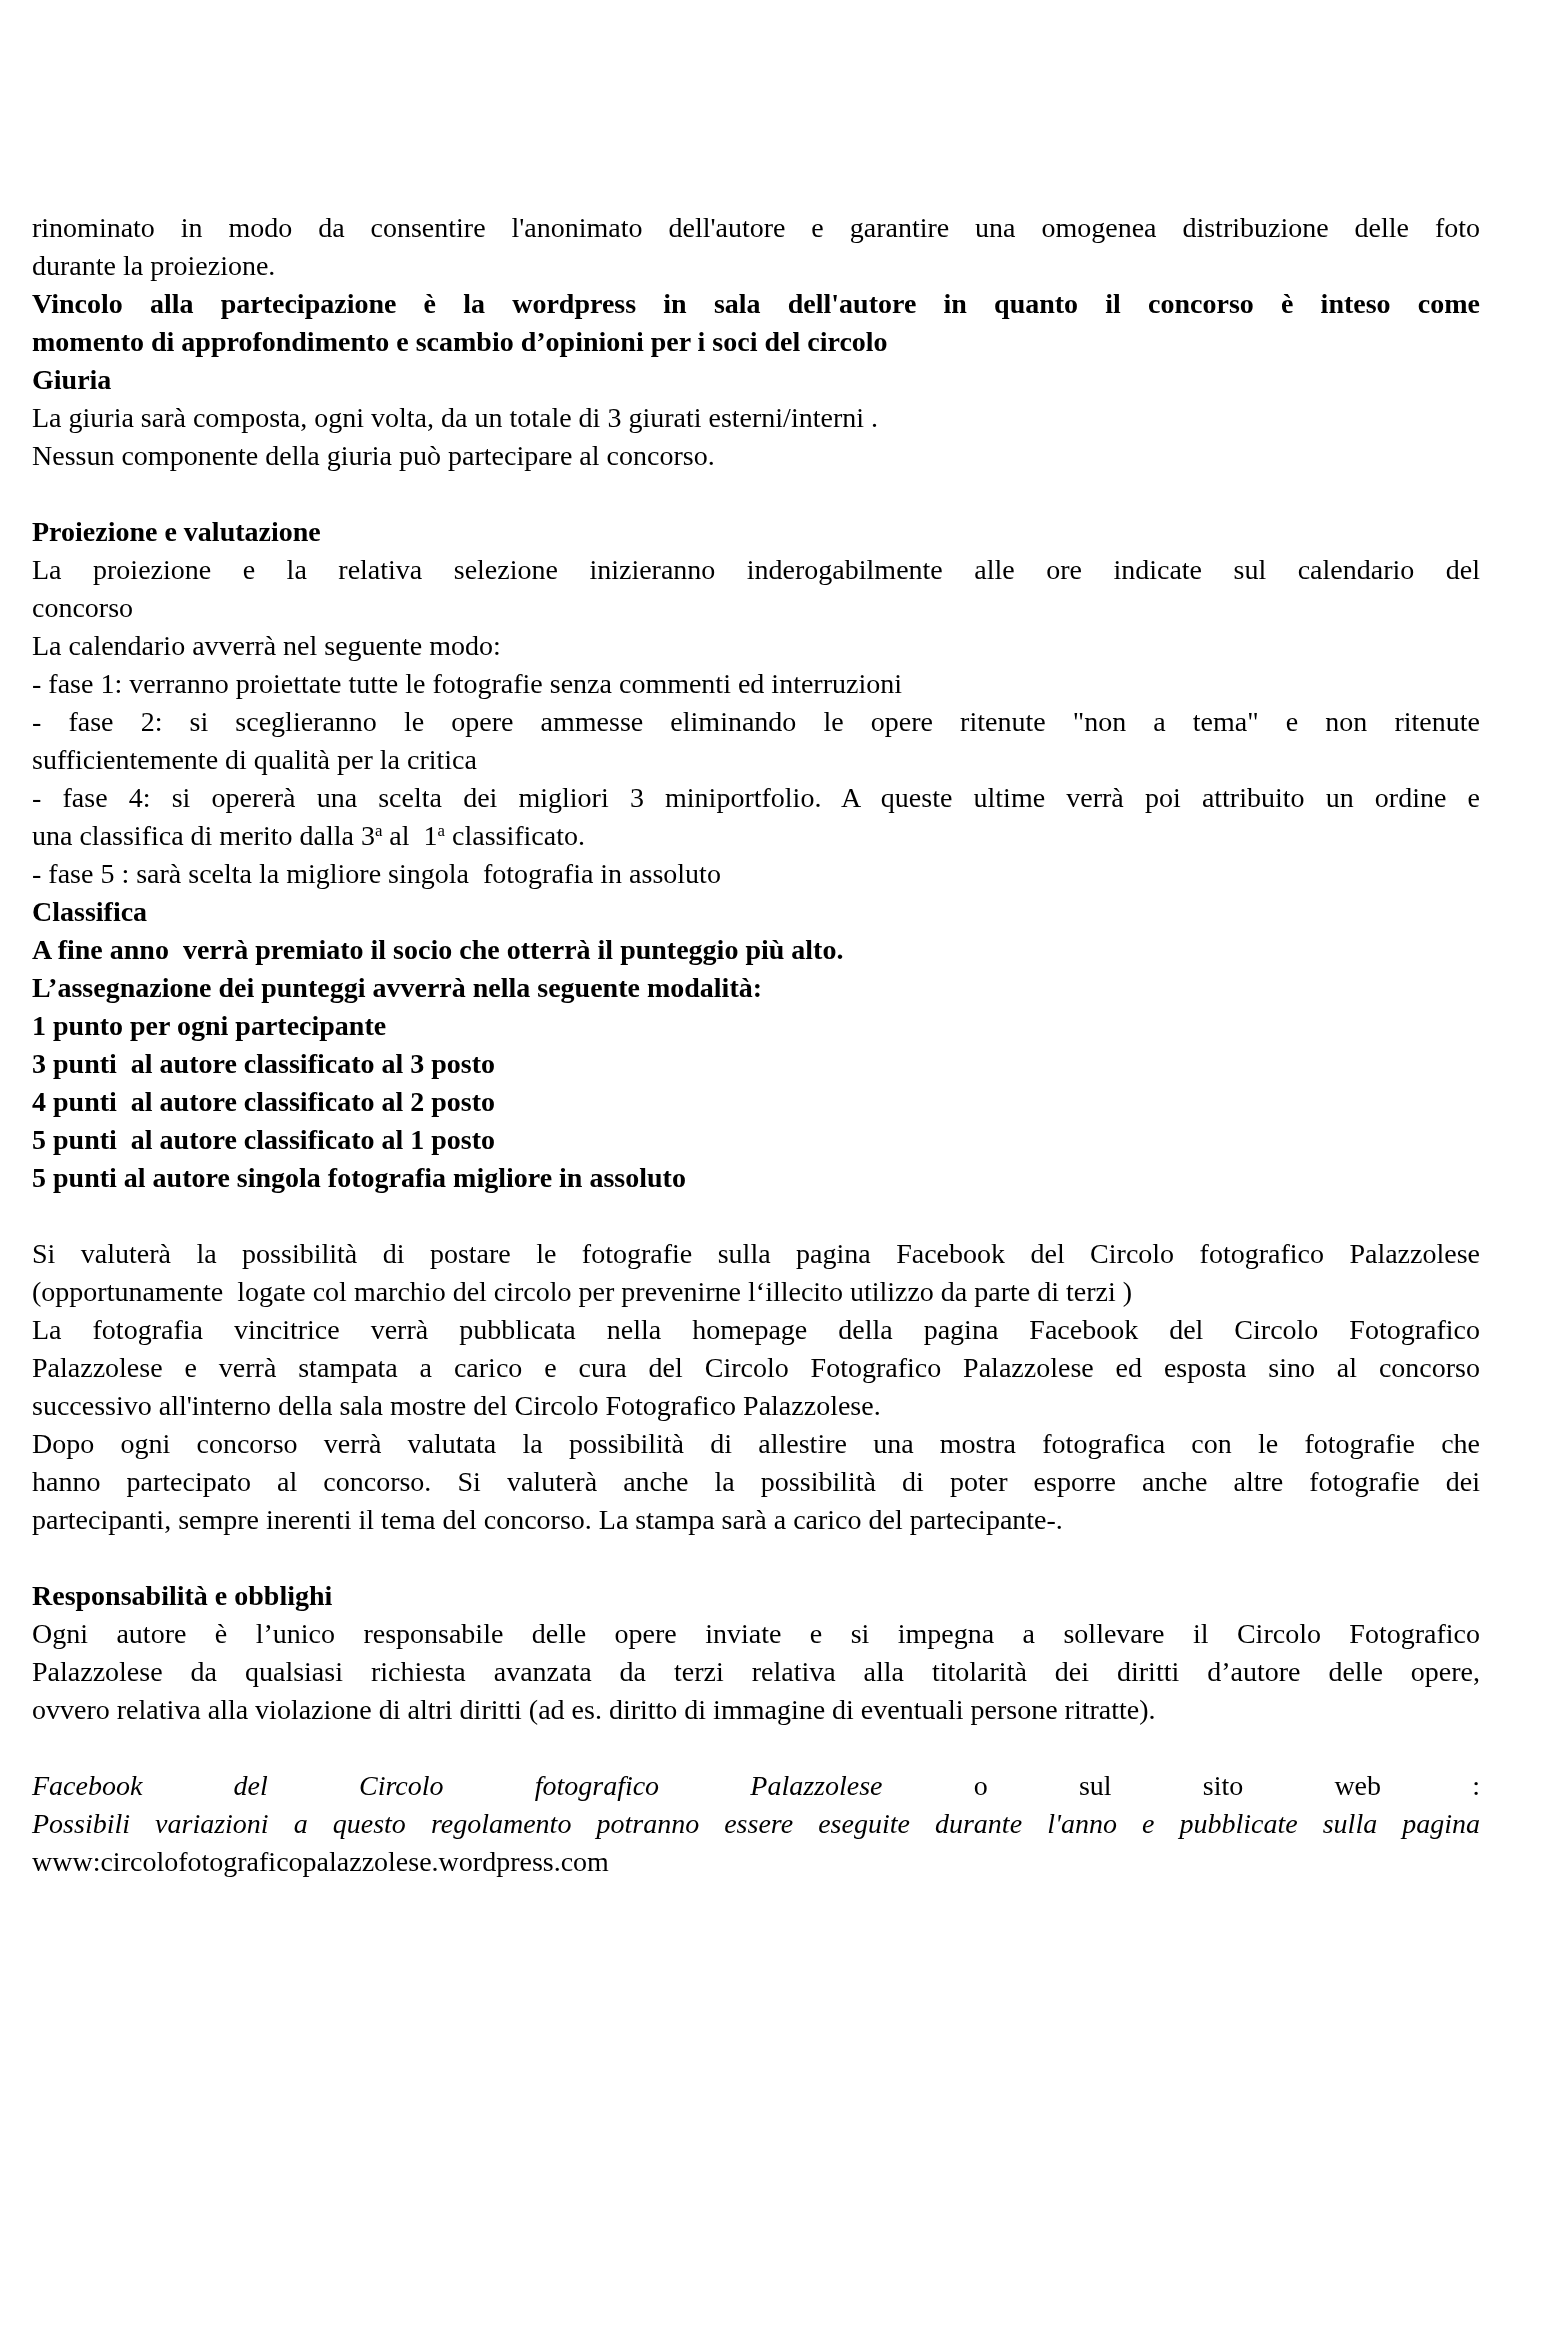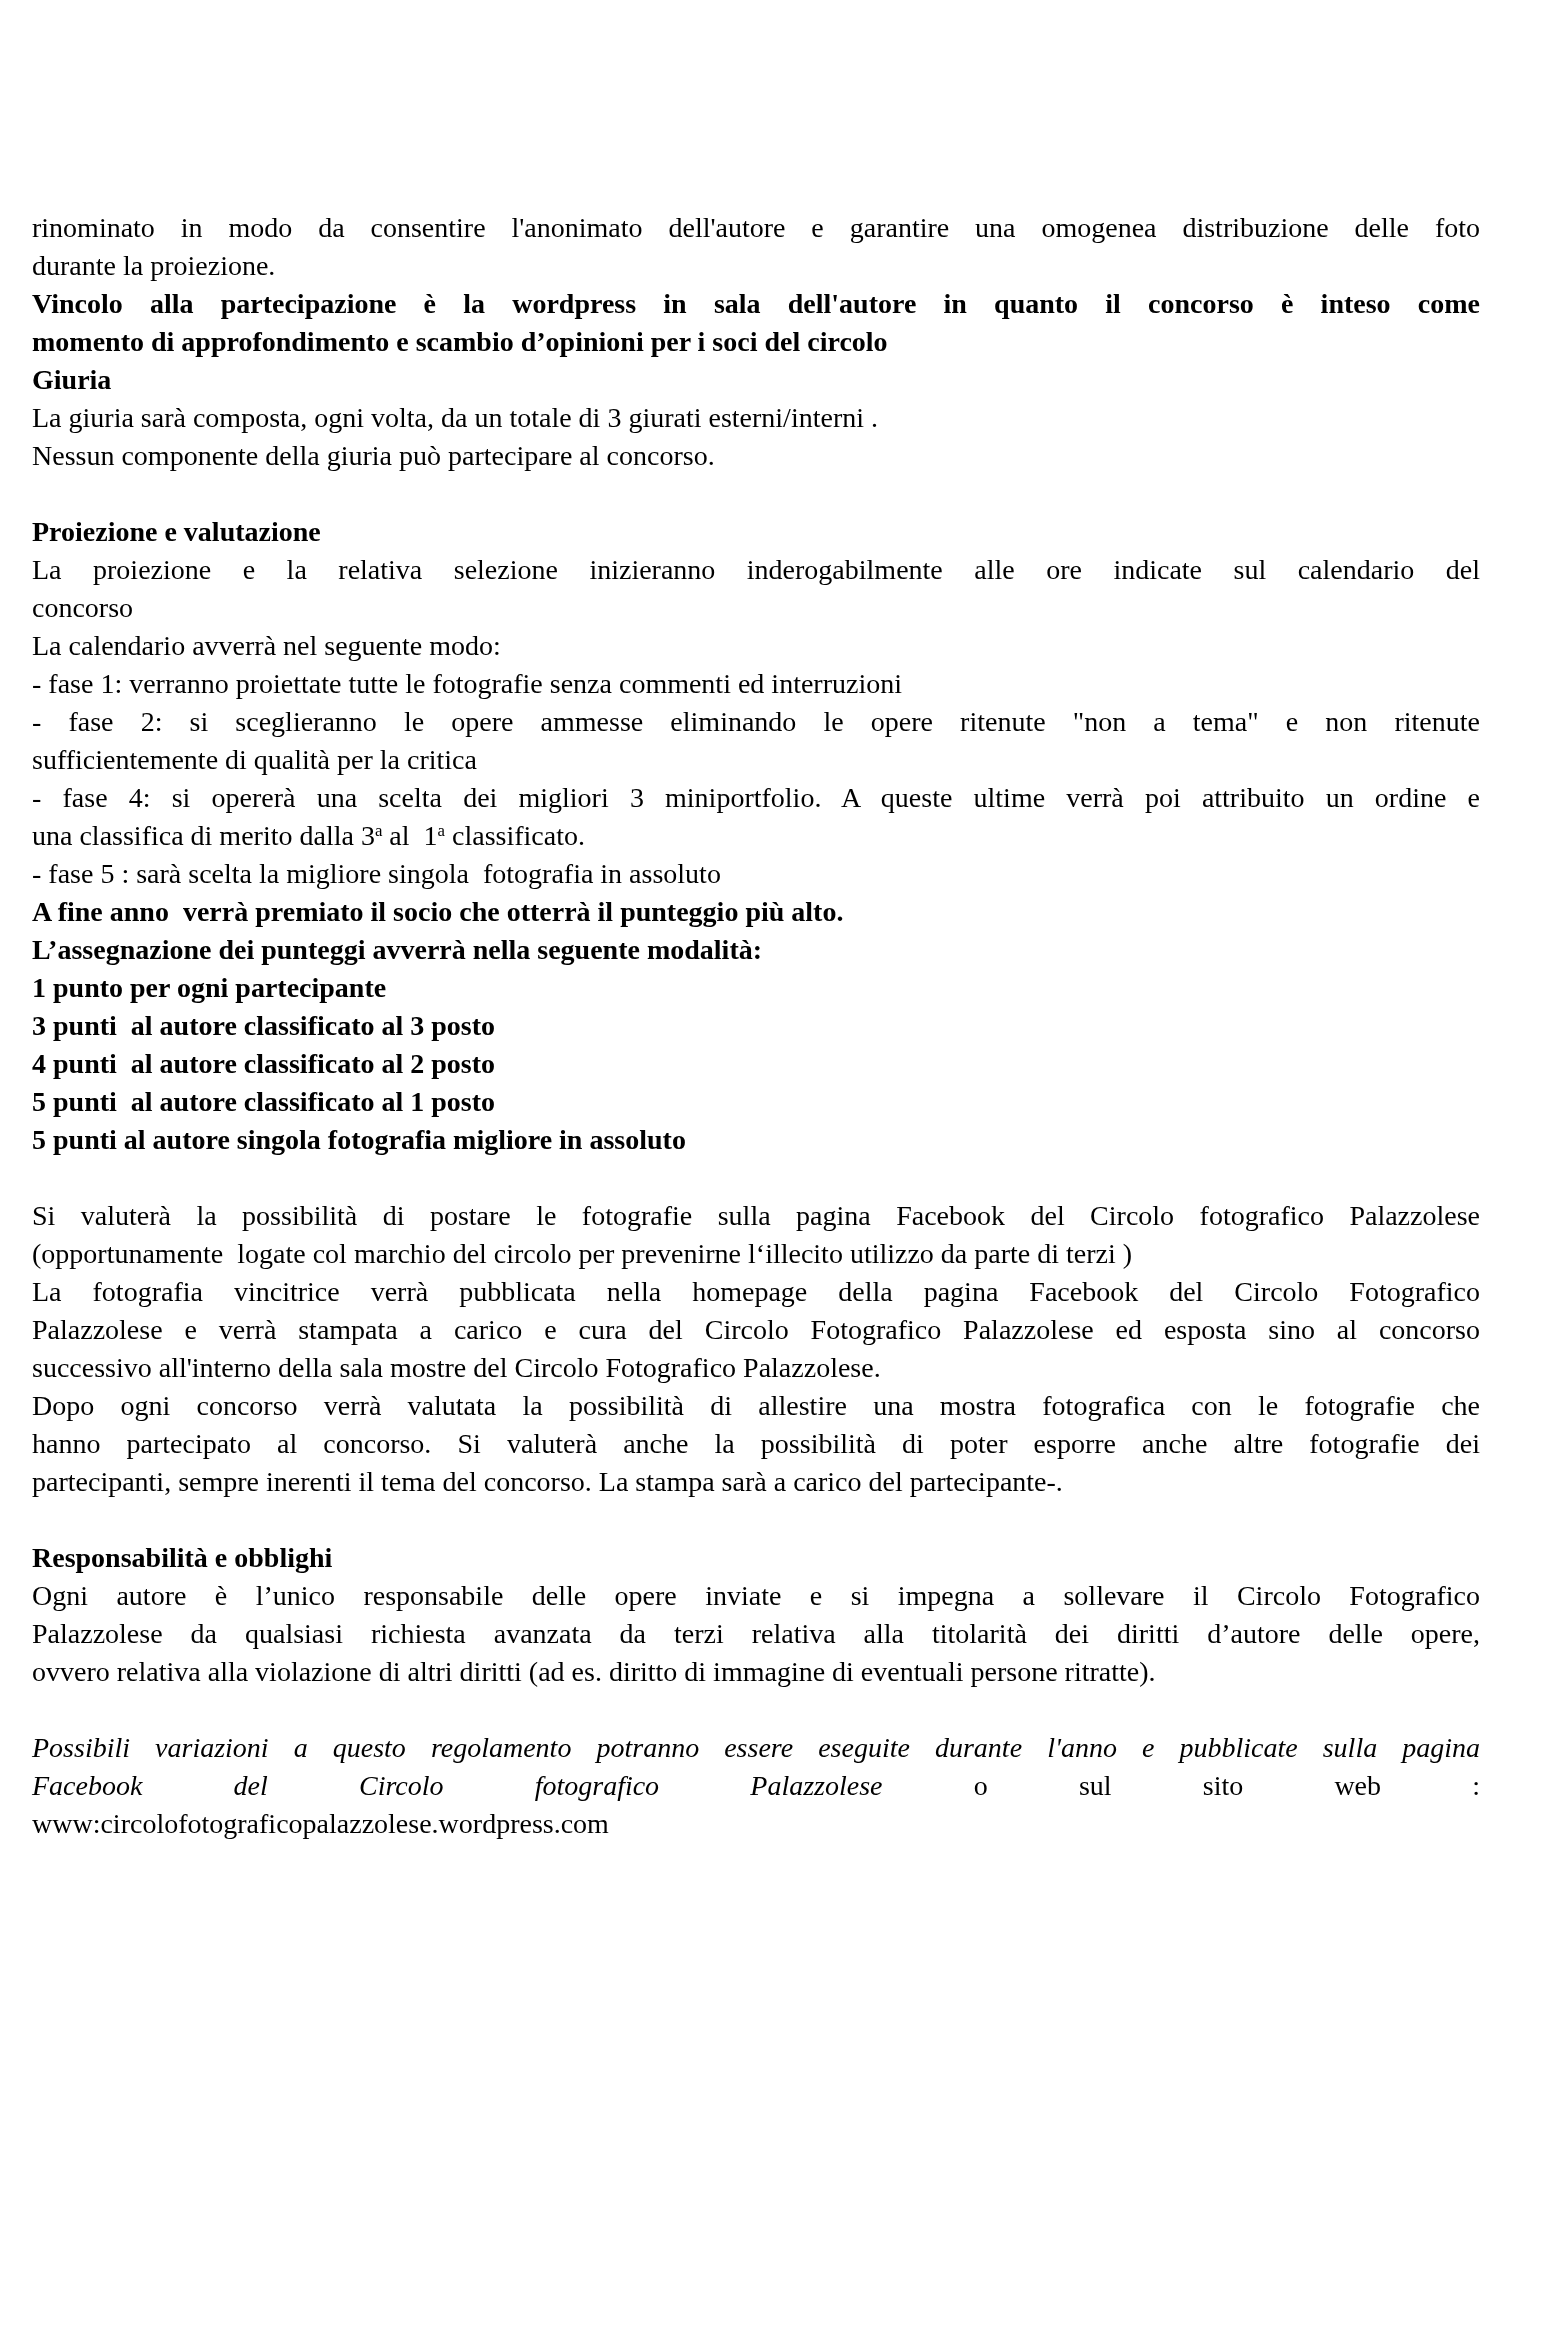--- a/index.html
+++ b/index.html
@@ -54,20 +54,21 @@
   <div class="line j">La proiezione e la relativa selezione inizieranno inderogabilmente alle ore indicate sul calendario del</div>
   <div class="line">concorso</div>
   <div class="line">La calendario avverrà nel seguente modo:</div>
   <div class="line">- fase 1: verranno proiettate tutte le fotografie senza commenti ed interruzioni</div>
   <div class="line j">- fase 2: si sceglieranno le opere ammesse eliminando le opere ritenute "non a tema" e non ritenute</div>
   <div class="line">sufficientemente di qualità per la critica</div>
   <div class="line j">- fase 4: si opererà una scelta dei migliori 3 miniportfolio. A queste ultime verrà poi attribuito un ordine e</div>
   <div class="line"><span>una classifica di merito dalla 3</span><sup class="ord">a</sup><span> al  1</span><sup class="ord">a</sup><span> classificato.</span></div>
   <div class="line">- fase 5 : sarà scelta la migliore singola  fotografia in assoluto</div>
 
+  <div class="line b">Classifica</div>
   <div class="line b">A fine anno  verrà premiato il socio che otterrà il punteggio più alto.</div>
   <div class="line b">L’assegnazione dei punteggi avverrà nella seguente modalità:</div>
   <div class="line b">1 punto per ogni partecipante</div>
   <div class="line b">3 punti  al autore classificato al 3 posto</div>
   <div class="line b">4 punti  al autore classificato al 2 posto</div>
   <div class="line b">5 punti  al autore classificato al 1 posto</div>
   <div class="line b">5 punti al autore singola fotografia migliore in assoluto</div>
   <div class="blank"></div>
 
   <div class="line j">Si valuterà la possibilità di postare le fotografie sulla pagina Facebook del Circolo fotografico Palazzolese</div>
@@ -79,18 +80,18 @@
   <div class="line j">hanno partecipato al concorso. Si valuterà anche la possibilità di poter esporre anche altre fotografie dei</div>
   <div class="line">partecipanti, sempre inerenti il tema del concorso. La stampa sarà a carico del partecipante-.</div>
   <div class="blank"></div>
 
   <div class="line b">Responsabilità e obblighi</div>
   <div class="line j">Ogni autore è l’unico responsabile delle opere inviate e si impegna a sollevare il Circolo Fotografico</div>
   <div class="line j">Palazzolese  da qualsiasi richiesta avanzata da terzi relativa alla titolarità dei diritti d’autore delle opere,</div>
   <div class="line">ovvero relativa alla violazione di altri diritti (ad es. diritto di immagine di eventuali persone ritratte).</div>
   <div class="blank"></div>
 
+  <div class="line j"><span class="i">Facebook del Circolo fotografico Palazzolese</span> <span>o sul sito web :</span></div>
   <div class="line j i">Possibili variazioni a questo regolamento potranno essere eseguite durante l'anno e pubblicate sulla pagina</div>
-  <div class="line j"><span class="i">Facebook del Circolo fotografico Palazzolese</span> <span>o sul sito web :</span></div>
   <div class="line">www:circolofotograficopalazzolese.wordpress.com</div>
 
 </div>
 
 
 </body></html>

